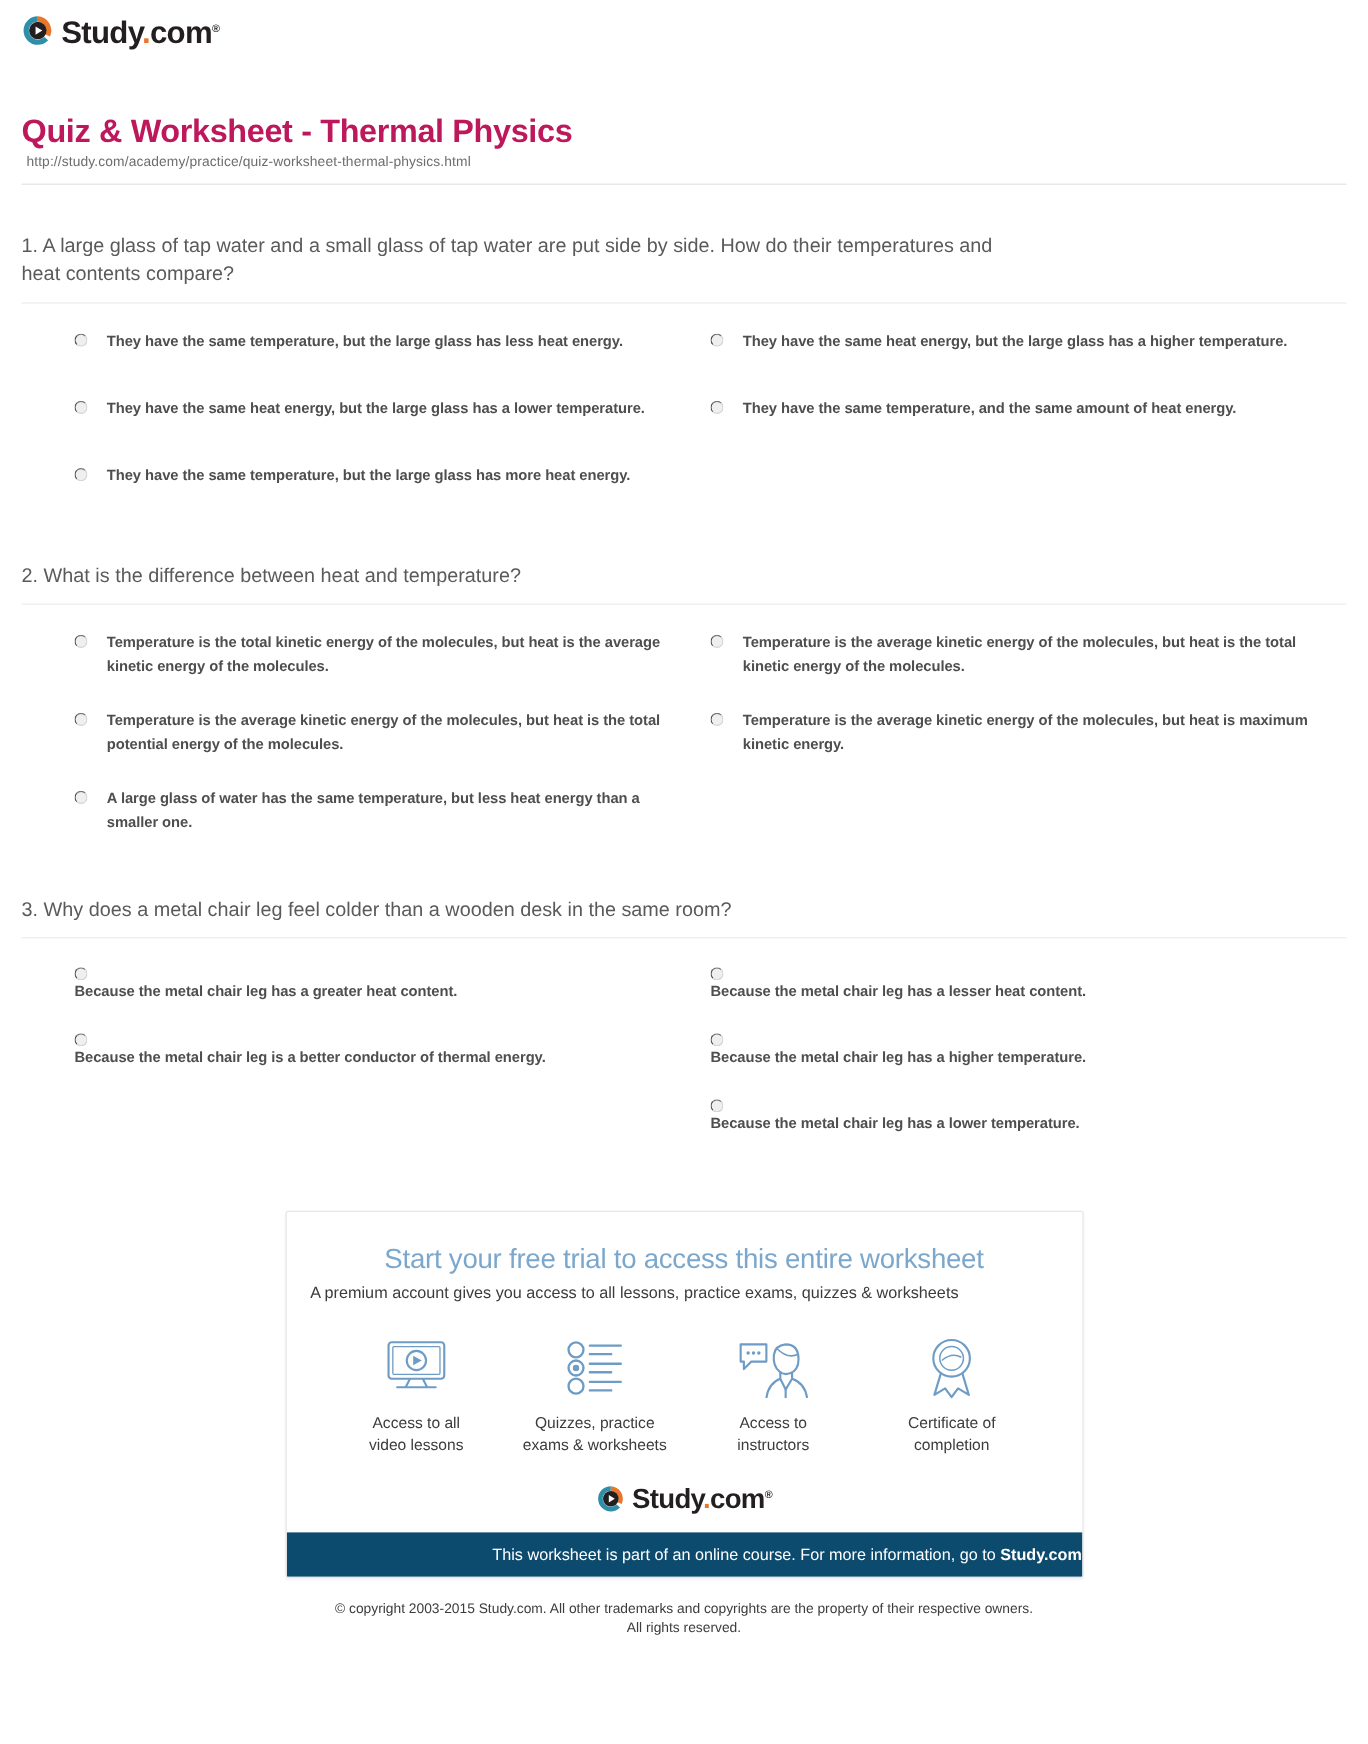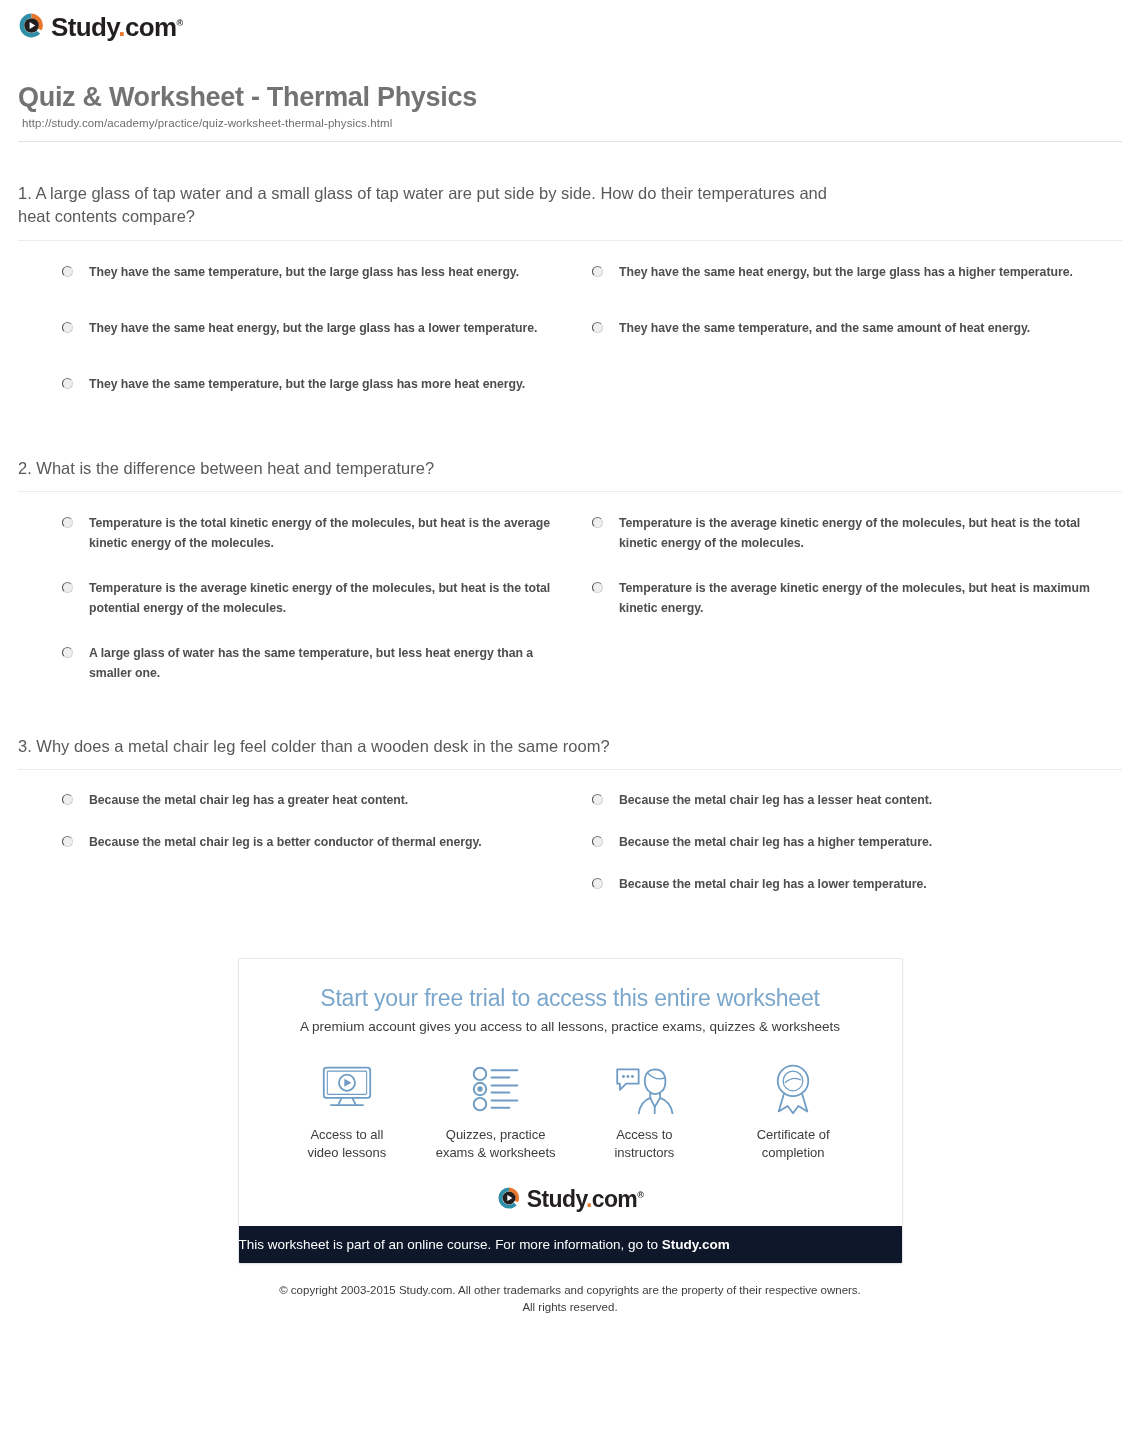--- a/index.html
+++ b/index.html
@@ -45,23 +45,23 @@
     font-weight: 600;
   }
 
   
   .title-block {
     padding: 26px 18px 0 18px;
   }
   .page-title {
     font-size: 27px;
     font-weight: bold;
-    color: #737373;
+    color: #be185d;
     letter-spacing: -0.3px;
-    margin: 4px 0 4px 0;
+    margin: 16px 0 4px 0;
     line-height: 1.15;
   }
   .page-url {
     font-size: 11.5px;
     color: #6d6d6d;
     letter-spacing: 0.1px;
     margin: 4px;
   }
   .rule {
     height: 1px;
@@ -94,21 +94,21 @@
     flex-wrap: wrap;
     padding-left: 44px;
   }
   .option {
     width: 50%;
     display: flex;
     align-items: flex-start;
     padding: 14px 30px 11px 0;
     min-height: 56px;
   }
-  .option.compact { min-height: 42px; padding-top: 13px; padding-bottom: 8px; }
+  .option.compact { min-height: 42px; padding-top: 13px; padding-bottom: 8px; flex-direction: column; }
   .radio {
     flex: 0 0 auto;
     width: 11px;
     height: 11px;
     margin-top: 3px;
     margin-right: 16px;
     border-radius: 50%;
     background: #efefef;
     border: 1px solid #d3d3d3;
     border-left: 1px solid #4a4a4a;
@@ -141,21 +141,20 @@
   }
   .promo-title {
     text-align: center;
     color: #7ba7cc;
     font-size: 23px;
     font-weight: normal;
     margin: 0 0 7px 0;
     letter-spacing: -0.2px;
   }
   .promo-sub {
-    text-align: center;
     color: #3c3c3c;
     font-size: 13.5px;
     margin: 0 0 26px 0;
   }
   .features {
     display: flex;
     justify-content: space-around;
     align-items: flex-end;
     padding: 0 14px 10px 14px;
   }
@@ -176,23 +175,23 @@
     line-height: 1.38;
   }
   .promo-logo {
     display: flex;
     justify-content: center;
     padding: 14px 0 16px 0;
   }
   .promo-logo .logo-word { font-size: 23px; }
   .promo-logo .logo-mark { width: 24px; height: 24px; }
   .promo-bar {
-    background: #0f172a;
+    background: #0c4a6e;
     color: #ffffff;
-    text-align: left;
+    text-align: right;
     font-size: 13.5px;
     padding: 11px 0;
     margin: 0 -20px;
   }
   .promo-bar b { font-weight: bold; }
 
   
   .copyright {
     text-align: center;
     font-size: 11.5px;

